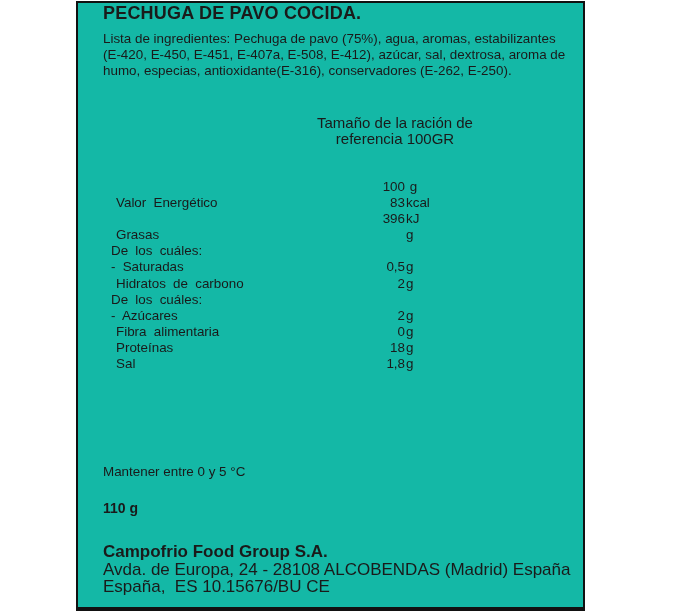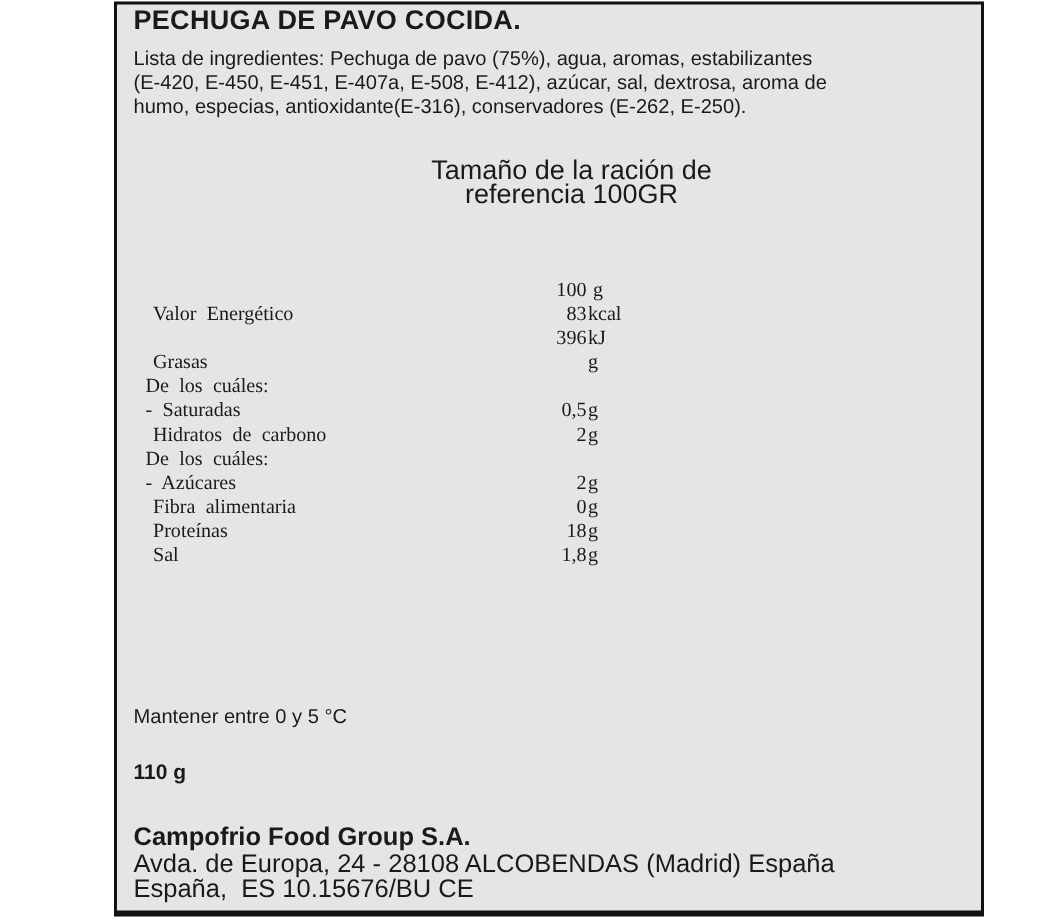--- a/index.html
+++ b/index.html
@@ -13,53 +13,53 @@
     height: 614px;
     background: #ffffff;
     font-family: "Liberation Sans", sans-serif;
     color: #1a1a1a;
     overflow: hidden;
   }
   .box {
     position: absolute;
     left: 76px;
     top: 1px;
-    width: 580px;
+    width: 509px;
     height: 610px;
     box-sizing: border-box;
     border: 2px solid #111111;
     border-bottom-width: 4px;
-    background: #e5e5e5;
+    background: #14b8a6;
+    padding-left: 14px;
   }
   .title {
     margin: 1px 8px 0 11px;
     font-size: 18px;
     line-height: 19px;
     font-weight: bold;
     letter-spacing: 0.2px;
     white-space: nowrap;
   }
   .ingredients {
     margin: 8px 8px 0 11px;
     font-size: 13.4px;
     line-height: 16.2px;
   }
   .ingredients div { white-space: nowrap; }
   .serving {
-    margin-top: 25px;
+    margin-top: 35px;
     margin-left: 193px;
     width: 220px;
     text-align: center;
-    font-size: 18px;
+    font-size: 15px;
     line-height: 16.2px;
   }
   .ntable {
-    margin-top: 48px;
+    margin-top: 32px;
     position: relative;
-    font-family: Liberation Serif, serif;
   }
   .nrow {
     position: relative;
     height: 16.1px;
     font-size: 13.4px;
     line-height: 16.1px;
   }
   .nrow .lbl {
     position: absolute;
     left: 24px;

